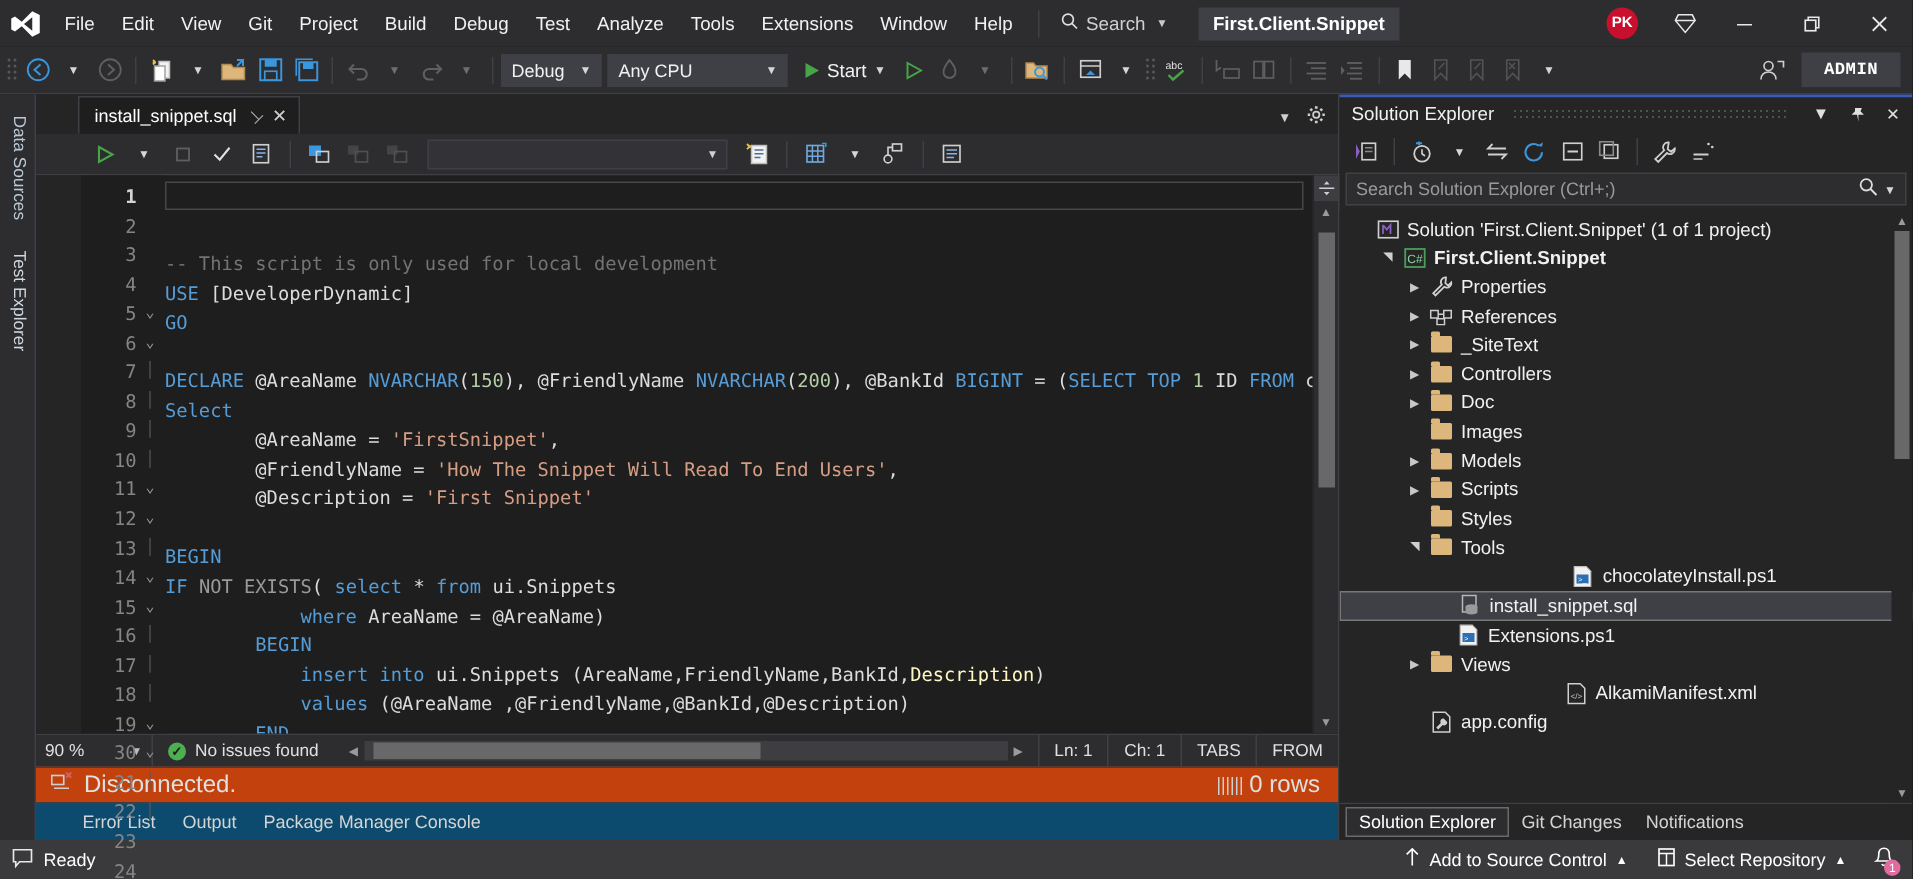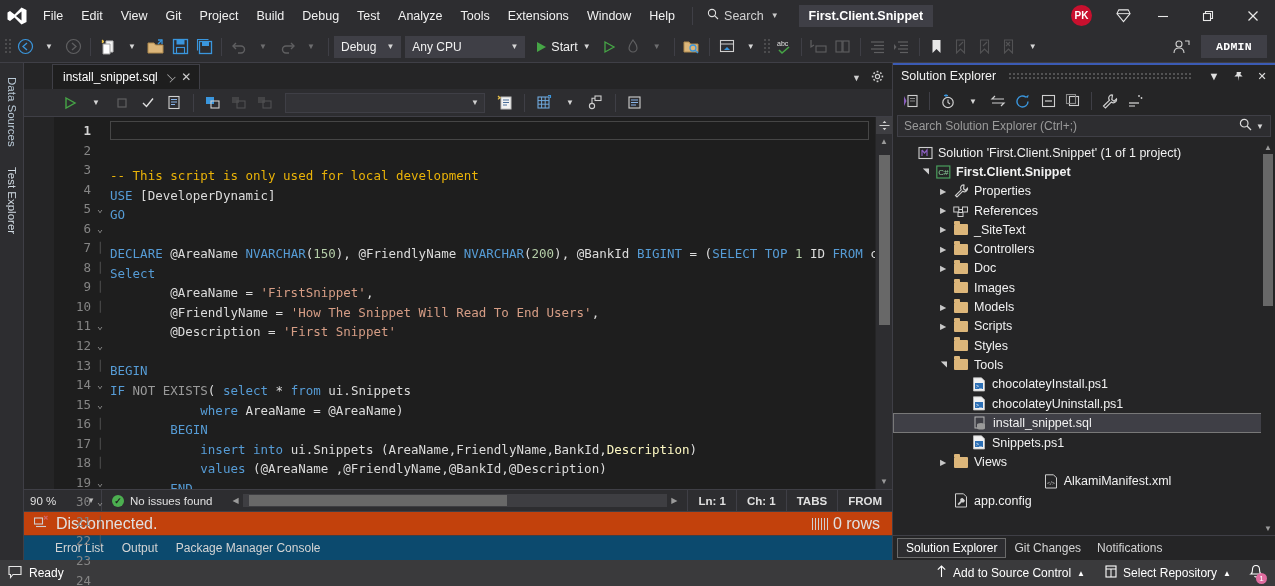--- a/index.html
+++ b/index.html
@@ -147,21 +147,21 @@
     font-family: "DejaVu Sans Mono", monospace; font-size: 12.5px;
     white-space: pre; position: relative; min-width: 0;
   }
   .ln { height: 19.55px; line-height: 19.55px; }
   .gl { height: 19.55px; line-height: 19.55px; }
   .cur-line-box {
     position: absolute; left: 0; right: 6px; top: 4px; height: 19px;
     border: 1px solid #464646; pointer-events: none;
   }
   .kw  { color: #569cd6; }
-  .cmt { color: #eab308; margin-top: 12px; }
+  .cmt { color: #737373; margin-top: 12px; }
   .str { color: #d69d85; }
   .num { color: #b5cea8; }
   .plain { color: #dcdcdc; }
   .punct { color: #dcdcdc; }
   .grey { color: #9a9a9a; }
   .magenta { color: #fef9c3; }
 
   
   .ed-scroll {
     width: 17px; flex: 0 0 17px; background: #2d2d30; display: flex; flex-direction: column;
@@ -188,21 +188,21 @@
   .issues-cell { display: flex; align-items: center; gap: 6px; padding: 0 10px; }
   .ok-dot {
     width: 12px; height: 12px; border-radius: 50%; background: #4caf50;
     display: flex; align-items: center; justify-content: center; color: #1e1e1e;
     font-size: 9px; font-weight: bold;
   }
   .hscroll { flex: 1 1 auto; display: flex; align-items: center; height: 100%; padding: 0 6px; }
   .hs-arrow { color: #9a9a9a; font-size: 8px; padding: 0 4px; }
   .hs-track { flex: 1 1 auto; height: 13px; background: #3e3e42; position: relative; }
   .hs-thumb { position: absolute; top: 1px; height: 11px; background: #686868; }
-  .st-cell { padding: 0 10px; border-left: 1px solid #3f3f46; height: 100%; display: flex; align-items: center; font-weight: bold; }
+  .st-cell { padding: 0 10px; border-left: 1px solid #3f3f46; height: 100%; display: flex; align-items: center; }
 
   
   .result-strip {
     height: 24px; flex: 0 0 24px; background: #c2410c; border-top: 1px solid #3f3f46;
     display: flex; align-items: center; padding-left: 10px; gap: 7px;
     font-size: 16px; color: #e0e0e0;
   }
   .result-right { margin-left: auto; display: flex; align-items: center; gap: 0; padding-right: 12px; }
   .bars { display: flex; gap: 2px; margin-right: 5px; }
   .bars i { display: block; width: 1px; height: 12px; background: #cfcfcf; }
@@ -1017,63 +1017,52 @@
             </span>
             <span class="tlabel">Styles</span>
           </div>
           <div class="tree-row" style="padding-left: 42px;">
             <span class="tw" style="transform: rotate(-90deg); color: rgb(207, 207, 207);">◢</span>
             <span class="ticon">
               <span class="folder"></span>
             </span>
             <span class="tlabel">Tools</span>
           </div>
-          <div class="tree-row" style="padding-left: 60px;">
+          <div class="tree-row" style="padding-left: 60px; justify-content: center;">
             <span class="tw"></span>
             <span class="ticon">
               <svg width="14" height="15" viewBox="0 0 14 15">
                 <path d="M1.5 0.8 L9.5 0.8 L12.5 3.8 L12.5 14 L1.5 14 Z" fill="#f2f2f2" stroke="#c0c0c0" stroke-width="0.8"></path>
                 <rect x="3" y="6" width="8" height="6" fill="#2c6fb5"></rect>
                 <text x="4" y="11" font-size="5" fill="#ffffff" font-family="Liberation Sans, sans-serif">&gt;_</text>
               </svg>
             </span>
             <span class="tlabel">chocolateyInstall.ps1</span>
           </div>
+          <div class="tree-row selected" style="padding-left: 60px;">
+            <span class="tw"></span>
+            <span class="ticon">
+              <svg width="14" height="15" viewBox="0 0 14 15">
+                <rect x="2" y="1" width="9" height="11" fill="none" stroke="#b8b8b8" stroke-width="1"></rect>
+                <ellipse cx="8" cy="8.5" rx="4" ry="1.6" fill="#9a9a9a"></ellipse>
+                <path d="M4 8.5 L4 12 a4 1.6 0 0 0 8 0 L12 8.5" fill="#9a9a9a"></path>
+              </svg>
+            </span>
+            <span class="tlabel">install_snippet.sql</span>
+          </div>
           <div class="tree-row" style="padding-left: 60px;">
             <span class="tw"></span>
             <span class="ticon">
               <svg width="14" height="15" viewBox="0 0 14 15">
                 <path d="M1.5 0.8 L9.5 0.8 L12.5 3.8 L12.5 14 L1.5 14 Z" fill="#f2f2f2" stroke="#c0c0c0" stroke-width="0.8"></path>
                 <rect x="3" y="6" width="8" height="6" fill="#2c6fb5"></rect>
                 <text x="4" y="11" font-size="5" fill="#ffffff" font-family="Liberation Sans, sans-serif">&gt;_</text>
               </svg>
             </span>
-            <span class="tlabel">chocolateyUninstall.ps1</span>
-          </div>
-          <div class="tree-row selected" style="padding-left: 60px;">
-            <span class="tw"></span>
-            <span class="ticon">
-              <svg width="14" height="15" viewBox="0 0 14 15">
-                <rect x="2" y="1" width="9" height="11" fill="none" stroke="#b8b8b8" stroke-width="1"></rect>
-                <ellipse cx="8" cy="8.5" rx="4" ry="1.6" fill="#9a9a9a"></ellipse>
-                <path d="M4 8.5 L4 12 a4 1.6 0 0 0 8 0 L12 8.5" fill="#9a9a9a"></path>
-              </svg>
-            </span>
-            <span class="tlabel">install_snippet.sql</span>
-          </div>
-          <div class="tree-row" style="padding-left: 60px;">
-            <span class="tw"></span>
-            <span class="ticon">
-              <svg width="14" height="15" viewBox="0 0 14 15">
-                <path d="M1.5 0.8 L9.5 0.8 L12.5 3.8 L12.5 14 L1.5 14 Z" fill="#f2f2f2" stroke="#c0c0c0" stroke-width="0.8"></path>
-                <rect x="3" y="6" width="8" height="6" fill="#2c6fb5"></rect>
-                <text x="4" y="11" font-size="5" fill="#ffffff" font-family="Liberation Sans, sans-serif">&gt;_</text>
-              </svg>
-            </span>
-            <span class="tlabel">Snippets.ps1</span>
+            <span class="tlabel">Extensions.ps1</span>
           </div>
           <div class="tree-row" style="padding-left: 42px;">
             <span class="tw">▶</span>
             <span class="ticon">
               <span class="folder"></span>
             </span>
             <span class="tlabel">Views</span>
           </div>
           <div class="tree-row" style="padding-left: 42px; justify-content: center;">
             <span class="tw"></span>

